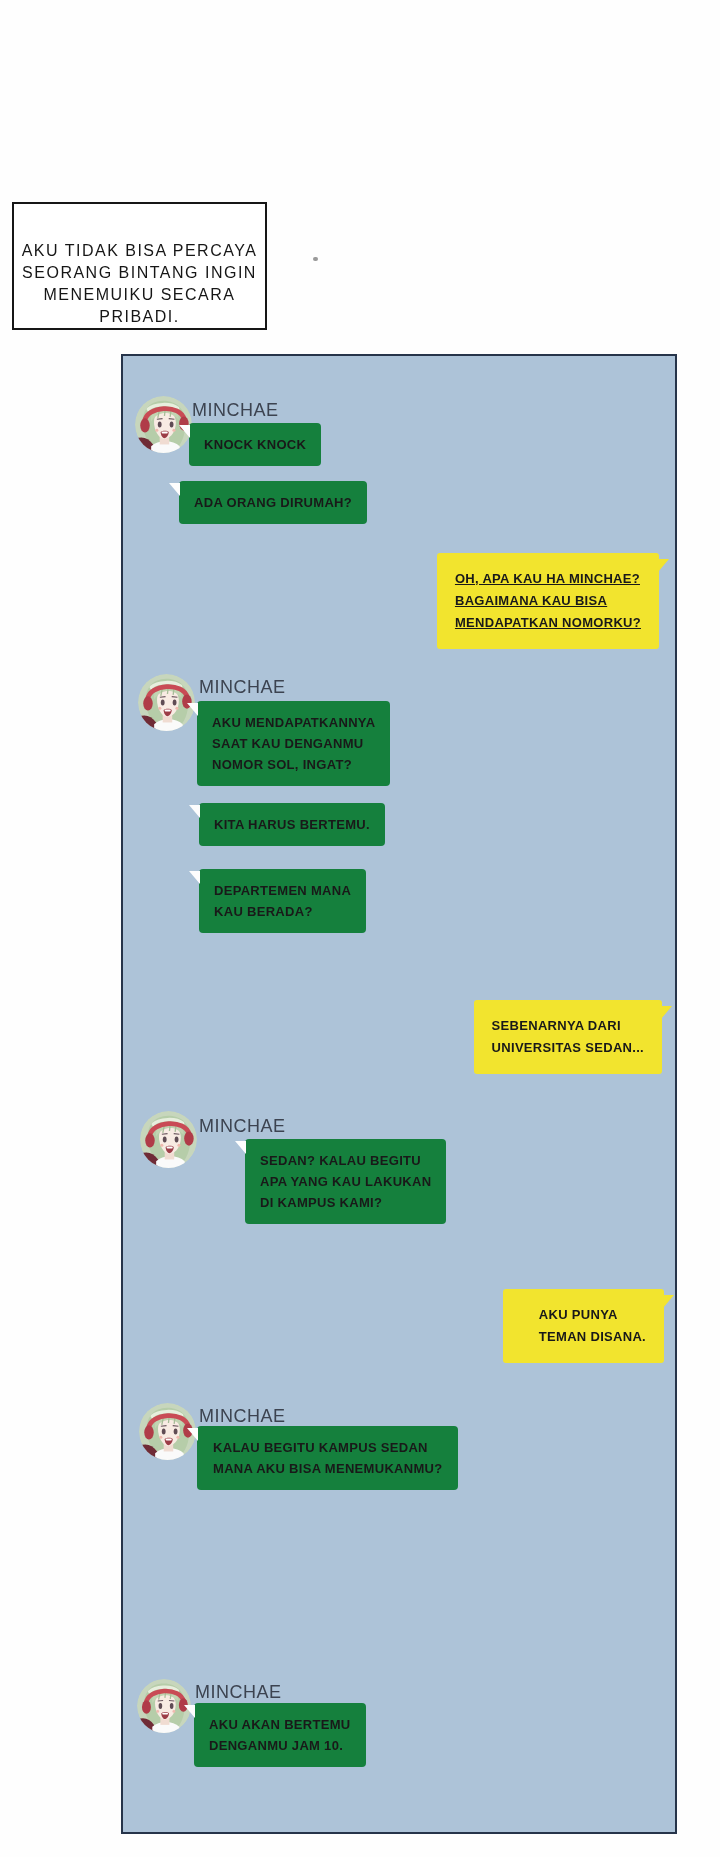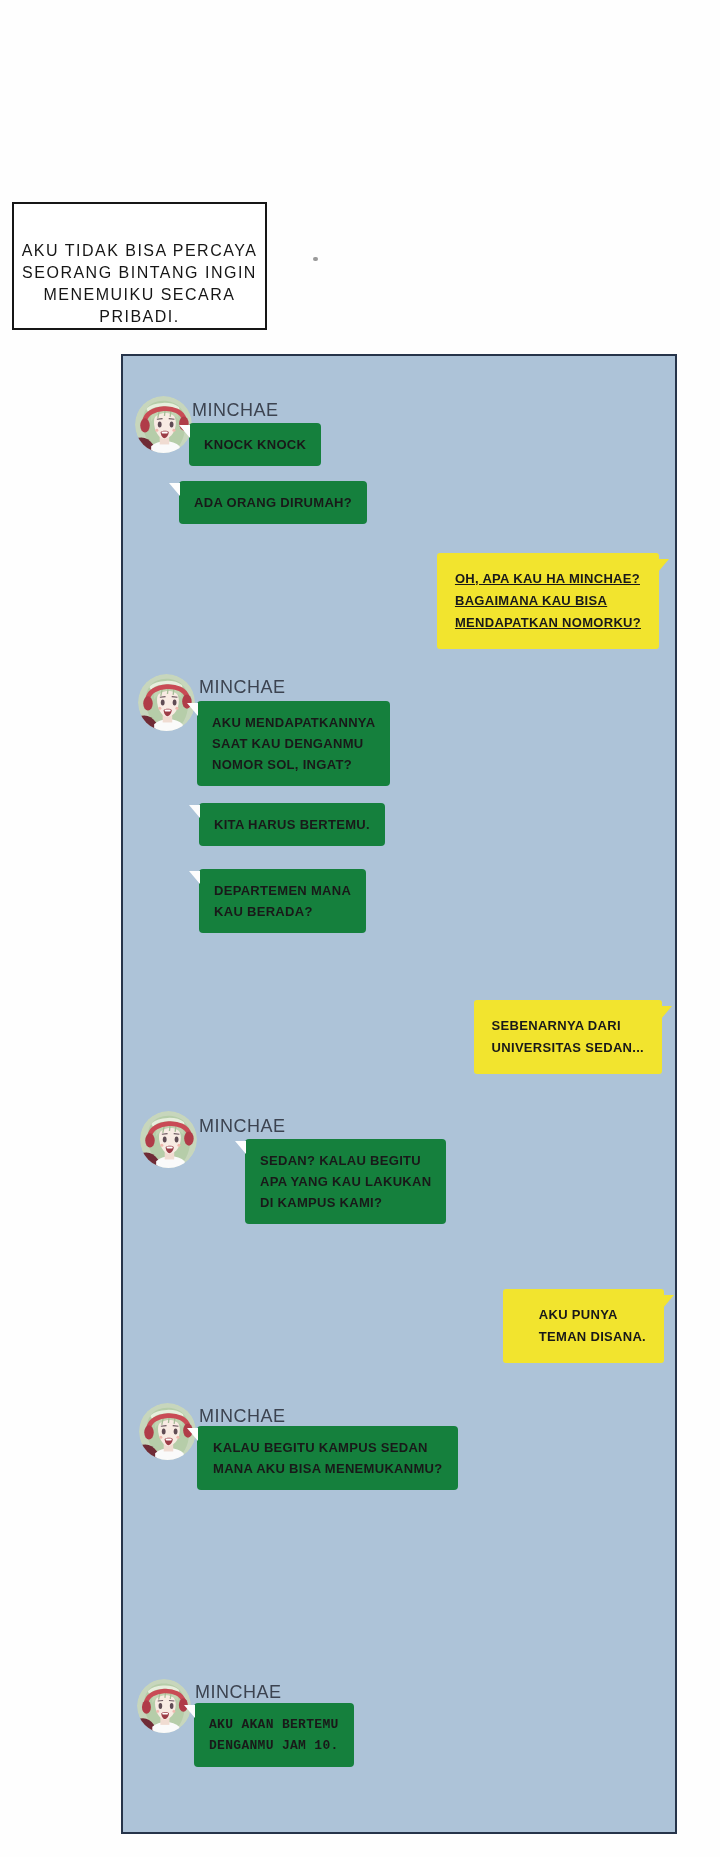--- a/index.html
+++ b/index.html
@@ -144,17 +144,17 @@
       </svg>
     <div class="sender" style="left:76px;top:1050px;">MINCHAE</div>
     <div class="bubble left" style="left:74px;top:1070px;padding-left:16px;">KALAU BEGITU KAMPUS SEDAN
 MANA AKU BISA MENEMUKANMU?</div>
 
 
     <svg class="avatar" style="left:14px;top:1323px;width:54px;height:54px;" viewBox="0 0 60 60">
         <use href="#avatar-girl"></use>
       </svg>
     <div class="sender" style="left:72px;top:1326px;">MINCHAE</div>
-    <div class="bubble left" style="left:71px;top:1347px;font-family:Liberation Mono, monospace;">AKU AKAN BERTEMU
+    <div class="bubble left" style="left:71px;top:1347px;">AKU AKAN BERTEMU
 DENGANMU JAM 10.</div>
 
   </div>
 </div>
 
 </body></html>

